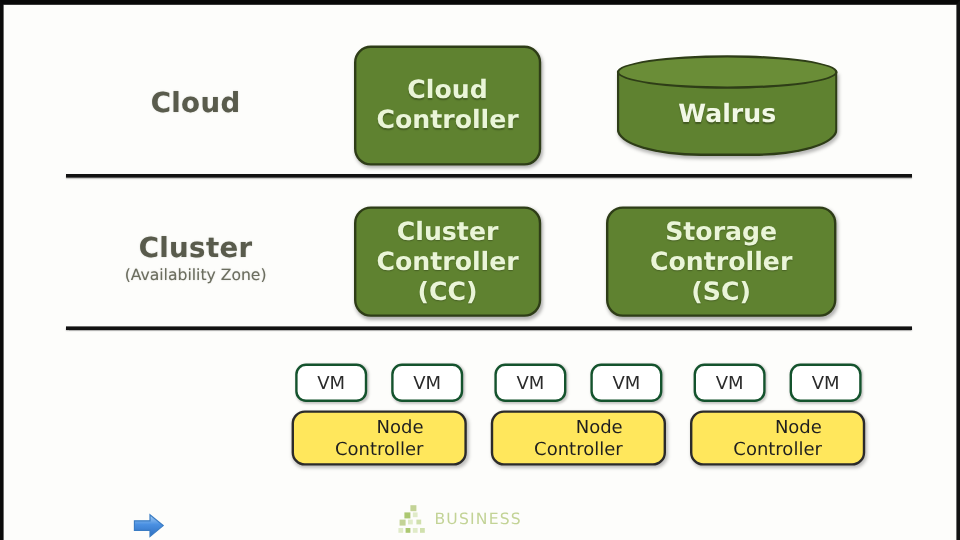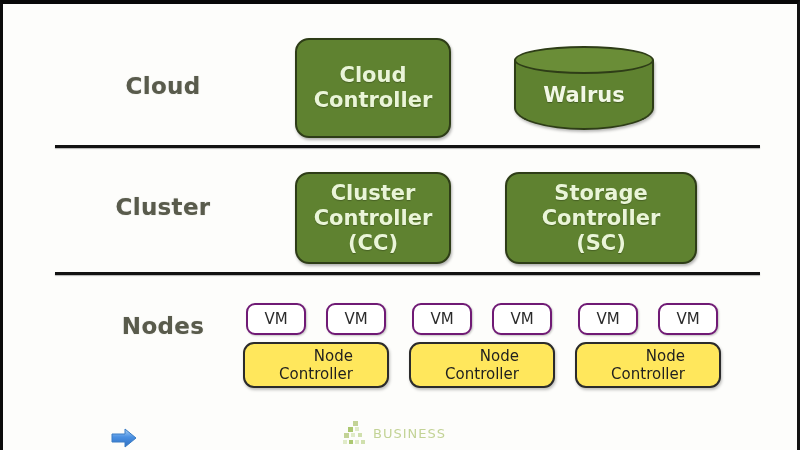--- a/index.html
+++ b/index.html
@@ -84,20 +84,21 @@
   #box-cc  { left: 292px; top: 168px; width: 156px; height: 92px;  }
   #box-sc  { left: 502px; top: 168px; width: 192px; height: 92px;  }
 
   
   #box-walrus {
     position: absolute;
     left: 511px;
     top: 42px;
     width: 140px;
     height: 84px;
+    padding-left: 44px;
   }
   #box-walrus .cyl-body {
     position: absolute;
     left: 0; top: 14px;
     width: 100%;
     height: 70px;
     background: #5f8230;
     border-left: 2px solid #2e3d17;
     border-right: 2px solid #2e3d17;
     border-bottom: 2px solid #2e3d17;
@@ -129,21 +130,21 @@
     text-shadow: 0 1px 1px rgba(0,0,0,0.3);
   }
 
   
   .vm-box {
     position: absolute;
     top: 299px;
     width: 60px;
     height: 32px;
     background: #ffffff;
-    border: 2px solid #701a75;
+    border: 2px solid #14532d;
     border-radius: 9px;
     display: flex;
     align-items: center;
     justify-content: center;
     color: #2b2b2b;
     font-size: 15px;
     box-sizing: border-box;
     box-shadow: 1px 1px 2px rgba(0,0,0,0.22);
   }
 
@@ -163,21 +164,21 @@
     color: #1f1f1f;
     font-size: 15px;
     line-height: 18px;
     box-sizing: border-box;
     box-shadow: 1px 2px 3px rgba(0,0,0,0.25);
   }
 
   
   #logo {
     position: absolute;
-    left: 339px;
+    left: 328px;
     top: 416px;
     display: flex;
     align-items: center;
     gap: 5px;
     opacity: 0.85;
   }
   #logo .logo-mark {
     width: 26px;
     height: 26px;
     flex: 0 0 26px;
@@ -214,25 +215,23 @@
 
   <div id="divider-1" class="divider"></div>
   <div id="divider-2" class="divider"></div>
 
   <div id="label-cloud" class="row-label">
     <span class="main">Cloud</span>
   </div>
 
   <div id="label-cluster" class="row-label">
     <span class="main">Cluster</span>
-  </div>
-
-  <div id="label-nodes" class="row-label">
-    <span class="main">Nodes</span>
-  </div>
+    <span class="sub">(Availability Zone)</span>
+  </div>
+
 
   <div id="box-clc" class="green-box">
     <div>
       <div>Cloud</div>
       <div>Controller</div>
     </div>
   </div>
 
   <div id="box-walrus">
     <div class="cyl-body"></div>

